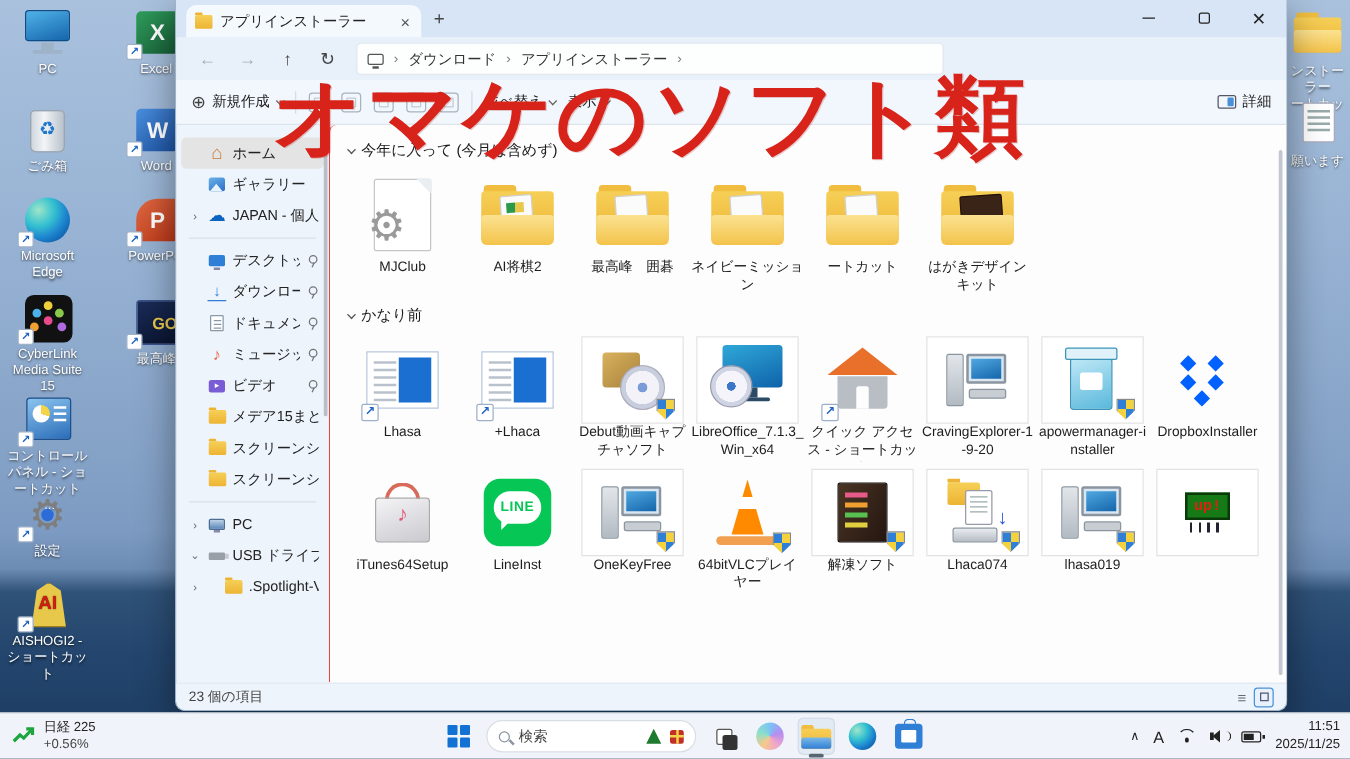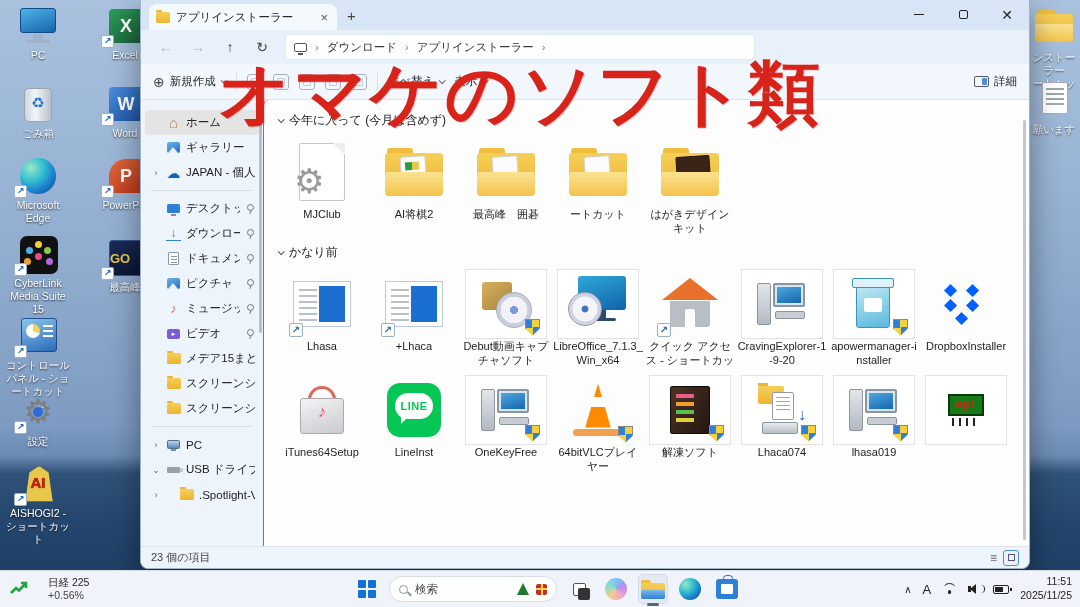--- a/index.html
+++ b/index.html
@@ -18,21 +18,21 @@
   .g-pc i.std{position:absolute;left:17px;top:28px;width:10px;height:6px;background:#9fb3c8}
   .g-pc i.bse{position:absolute;left:10px;top:34px;width:24px;height:3px;background:#9fb3c8;border-radius:2px}
   .g-bin i.bd{position:absolute;left:8px;top:4px;width:28px;height:34px;background:linear-gradient(90deg,#cfd6dd,#f2f5f8 40%,#b8c1ca);border-radius:4px 4px 5px 5px;border:1px solid #9aa5b0}
   .g-bin i.sy{position:absolute;left:0;top:10px;width:44px;text-align:center;color:#2277cc;font-size:15px;font-weight:bold}
   .g-edge i.cr{position:absolute;left:4px;top:2px;width:36px;height:36px;border-radius:50%;background:radial-gradient(circle at 30% 28%,#9ee6c8,#35c1d0 35%,#1e88d0 60%,#0d5aa8 85%)}
   .g-excel i.bx{position:absolute;left:6px;top:3px;width:34px;height:34px;background:linear-gradient(140deg,#2e9e5b,#185c37);border-radius:4px;color:#fff;font-weight:bold;font-size:18px;line-height:34px;text-align:center}
   .g-word i.bx{position:absolute;left:6px;top:3px;width:34px;height:34px;background:linear-gradient(140deg,#4a8fe0,#1b4f9e);border-radius:4px;color:#fff;font-weight:bold;font-size:18px;line-height:34px;text-align:center}
   .g-ppt i.bx{position:absolute;left:6px;top:3px;width:34px;height:34px;background:linear-gradient(140deg,#e06a43,#b93517);border-radius:50% 4px 4px 4px;color:#fff;font-weight:bold;font-size:18px;line-height:34px;text-align:center}
   .g-cyb i.bx{position:absolute;left:4px;top:2px;width:38px;height:38px;background:#111;border-radius:7px}
   .g-cyb i.dt{position:absolute;left:19px;top:19px;width:7px;height:7px;border-radius:50%;background:#e84a8a;box-shadow:-9px -6px 0 #4ab2e8,9px -6px 0 #8ac84a,-11px 5px 0 #f0a030,11px 5px 0 #b06ae0,0 -12px 0 #f0d03a}
-  .g-go i.bx{position:absolute;left:6px;top:2px;width:34px;height:36px;background:linear-gradient(160deg,#1a2c58,#0a1430);border:1px solid #39518c;border-radius:3px;color:#e8c84a;font-weight:bold;font-size:13px;line-height:36px;text-align:left}
+  .g-go i.bx{position:absolute;left:6px;top:2px;width:34px;height:36px;background:linear-gradient(160deg,#1a2c58,#0a1430);border:1px solid #39518c;border-radius:3px;color:#e8c84a;font-weight:bold;font-size:13px;line-height:36px;text-align:right}
   .g-cpl i.bx{position:absolute;left:5px;top:2px;width:36px;height:34px;background:linear-gradient(160deg,#8ac4ee,#2b6cb8);border:1px solid #1d4f8c;border-radius:3px}
   .g-cpl i.pie{position:absolute;left:10px;top:8px;width:14px;height:14px;border-radius:50%;background:conic-gradient(#f6d44a 0 110deg,#fff 110deg 360deg)}
   .g-cpl i.ln{position:absolute;left:27px;top:9px;width:10px;height:2px;background:#fff;box-shadow:0 5px 0 #fff,0 10px 0 #fff}
   .g-set i.gear{position:absolute;left:0;top:0;width:44px;text-align:center;font-size:33px;line-height:40px;color:#7e7e7e}
   .g-set i.dot{position:absolute;left:17px;top:15px;width:10px;height:10px;border-radius:50%;background:#2b6cd8}
   .g-shogi i.pc{position:absolute;left:8px;top:2px;width:30px;height:36px;background:#e8c84a;border:1.5px solid #8a6a10;clip-path:polygon(50% 0,82% 18%,96% 100%,4% 100%,18% 18%)}
   .g-shogi i.ai{position:absolute;left:0;top:10px;width:44px;text-align:center;color:#d81a10;font-weight:bold;font-size:15px;text-shadow:0 0 1px #000}
   .g-fold i.tab{position:absolute;left:5px;top:2px;width:18px;height:8px;background:#f0bd3e;border-radius:2px 2px 0 0}
   .g-fold i.bk{position:absolute;left:3px;top:6px;width:38px;height:28px;background:linear-gradient(#f6cf57,#edb433);border-radius:2px}
   .g-fold i.fr{position:absolute;left:3px;top:16px;width:38px;height:18px;background:linear-gradient(#fbe291,#f3c34a);border-radius:2px 2px 3px 3px}
@@ -184,21 +184,21 @@
   .vt-list { font-size:12px; color:#667; }
   .vt-big { width:16px; height:16px; border:1.4px solid #4a90d9; border-radius:3px; background:#e8f2fc; display:flex; align-items:center; justify-content:center; }
   .vt-big i { width:7px; height:7px; border:1.2px solid #557; }
   .wscroll { position:absolute; right:3px; top:120px; width:3px; height:420px; background:#c2c8cf; border-radius:2px; }
 
   
   .overlay-text { position:absolute; left:218px; top:46px; z-index:60; font-size:72px; font-weight:900; color:#d8231a; letter-spacing:2px; white-space:nowrap; transform:scaleY(.98); text-shadow:1px 1px 0 rgba(150,0,0,.2); }
 
   
   .taskbar { position:absolute; left:0; bottom:0; width:1080px; height:37px; background:#f0f4fa; border-top:1px solid #d8dde3; z-index:70; display:flex; align-items:center; }
-  .widget { display:flex; align-items:center; gap:20px; padding:0 10px; height:100%; }
+  .widget { display:flex; align-items:center; gap:7px; padding:0 10px; height:100%; }
   .widget .wtxt { font-size:10.5px; color:#222; line-height:1.25; }
   .widget .wtxt .chg { color:#444; }
   .tcenter { position:absolute; left:352px; display:flex; align-items:center; gap:7px; }
   .winlogo { width:18px; height:18px; display:grid; grid-template-columns:8px 8px; grid-template-rows:8px 8px; gap:2px; }
   .winlogo i { background:#1172d4; border-radius:1px; }
   .tsearch { width:168px; height:26px; background:#fff; border:1px solid #d9dee5; border-radius:14px; display:flex; align-items:center; padding:0 9px; gap:7px; font-size:11.5px; color:#444; }
   .tree { width:0; height:0; border-left:6px solid transparent; border-right:6px solid transparent; border-bottom:12px solid #1e7a2e; position:relative; margin-left:auto; }
   .gift { width:11px; height:11px; background:#c03028; border-radius:2px; position:relative; }
   .gift::after { content:""; position:absolute; left:4.5px; top:0; width:2px; height:11px; background:#f6d44a; }
   .gift::before { content:""; position:absolute; left:0; top:4.5px; width:11px; height:2px; background:#f6d44a; }
@@ -439,28 +439,20 @@
         <div class="srow">
           <span class="sexp"></span>
           <span class="sic sic-document">
             <i></i>
           </span>
           <span class="slabel">ドキュメント</span>
           <span class="pin"></span>
         </div>
         <div class="srow">
           <span class="sexp"></span>
-          <span class="sic sic-pictures">
-            <i></i>
-          </span>
-          <span class="slabel">ピクチャ</span>
-          <span class="pin"></span>
-        </div>
-        <div class="srow">
-          <span class="sexp"></span>
           <span class="sic sic-music">♪</span>
           <span class="slabel">ミュージック</span>
           <span class="pin"></span>
         </div>
         <div class="srow">
           <span class="sexp"></span>
           <span class="sic sic-videos">
             <i>▸</i>
           </span>
           <span class="slabel">ビデオ</span>
@@ -539,20 +531,31 @@
           <div class="tile">
             <div class="ticon">
               <span class="fi fol">
                 <i class="tab"></i>
                 <i class="bk"></i>
                 <i class="pp"></i>
                 <i class="fr"></i>
               </span>
             </div>
             <div class="tlabel">最高峰　囲碁</div>
+          </div>
+          <div class="tile">
+            <div class="ticon">
+              <span class="fi fol">
+                <i class="tab"></i>
+                <i class="bk"></i>
+                <i class="pp"></i>
+                <i class="fr"></i>
+              </span>
+            </div>
+            <div class="tlabel">ネイビーミッション</div>
           </div>
           <div class="tile">
             <div class="ticon">
               <span class="fi fol">
                 <i class="tab"></i>
                 <i class="bk"></i>
                 <i class="pp"></i>
                 <i class="fr"></i>
               </span>
             </div>

